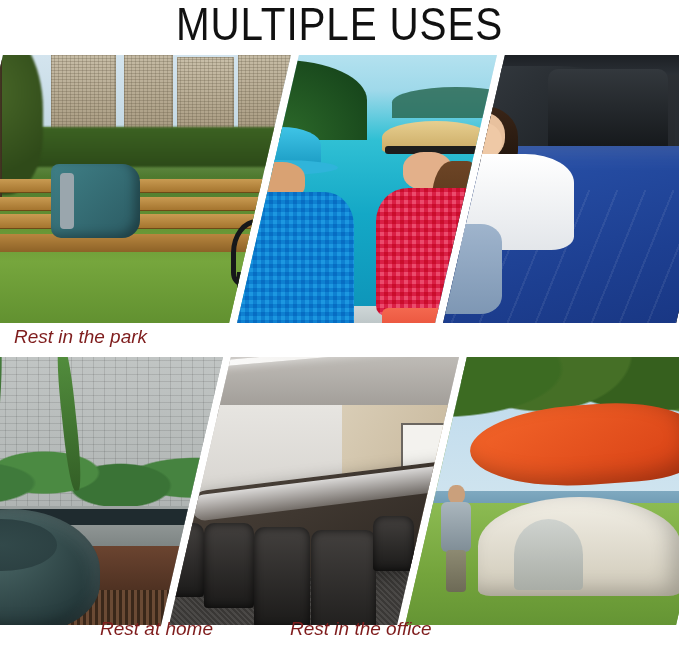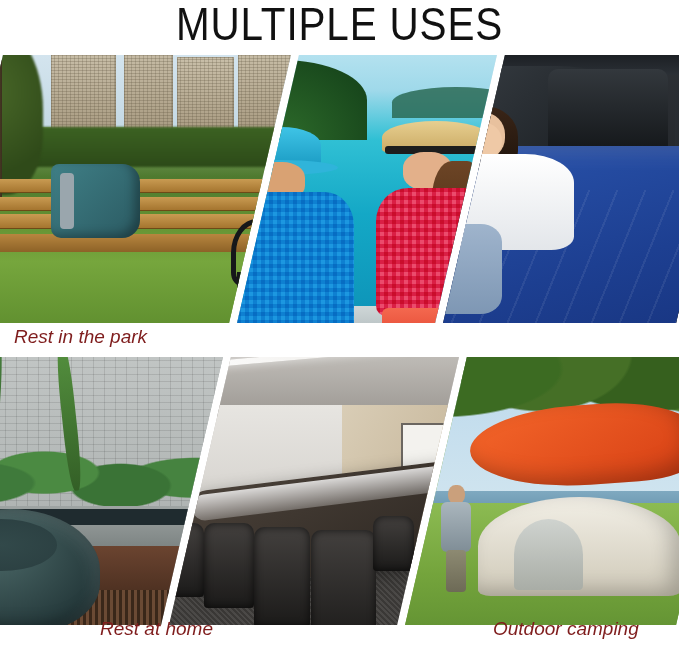--- a/index.html
+++ b/index.html
@@ -403,15 +403,15 @@
             <div class="h"></div>
             <div class="t"></div>
             <div class="l"></div>
           </div>
 
       </div>
     </div>
   </div>
 
   <div class="caption cap-r2 cap4">Rest at home</div>
-  <div class="caption cap-r2 cap6">Outdoor camping</div>
+  <div class="caption cap-r2 cap5">Rest in the office</div>
 
 </div>
 
 </body></html>

